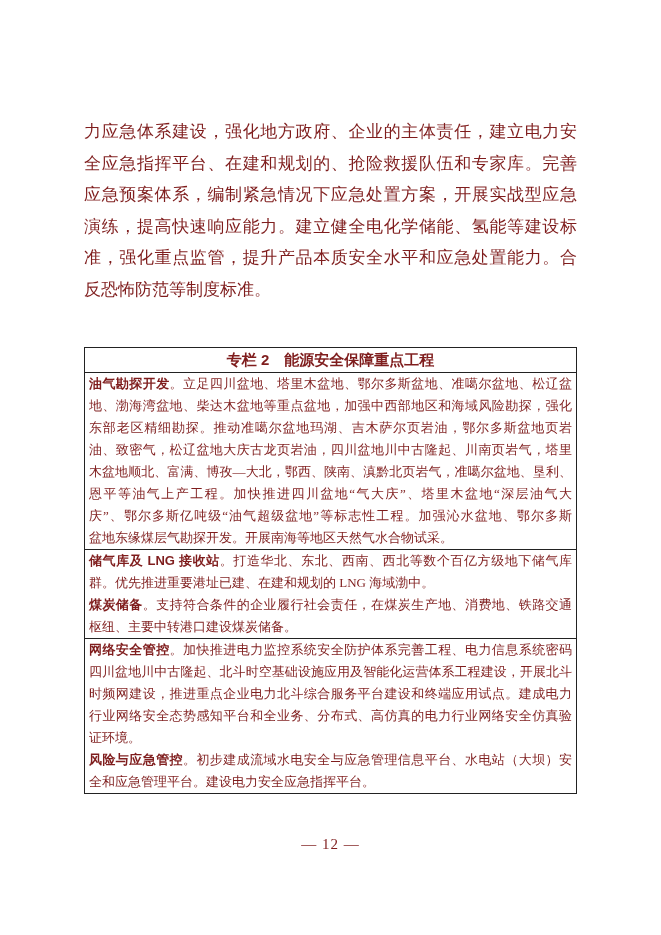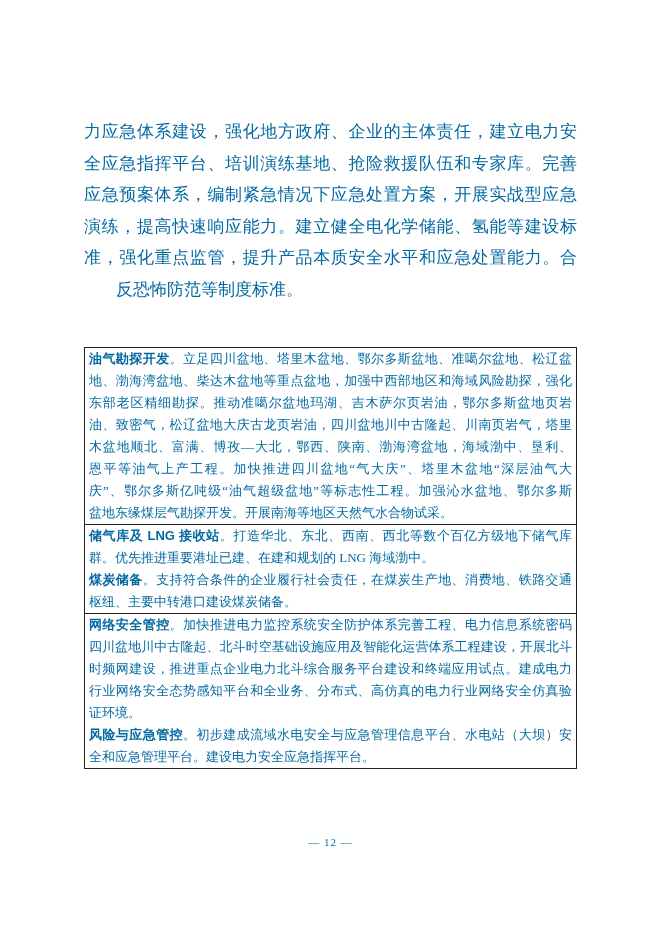--- a/index.html
+++ b/index.html
@@ -3,39 +3,38 @@
 <meta charset="utf-8">
 <style>
   html, body { margin: 0; padding: 0; background: #e8e8e8; }
   .page {
     position: relative;
     width: 661px;
     height: 935px;
     background: #ffffff;
     margin: 0 auto;
     font-family: "Liberation Serif", "DejaVu Serif", serif;
-    color: #0369a1;
+    color: #7f1d1d;
     overflow: hidden;
   }
   .body-text {
     position: absolute;
     left: 84px;
     top: 116px;
     width: 493px;
     font-size: 17px;
     line-height: 31.5px;
   }
   .body-text .line {
     text-align: justify;
     text-align-last: justify;
     text-justify: inter-character;
   }
   .body-text .line.end {
     text-align-last: left;
-    margin-left: 32px;
   }
   .panel {
     position: absolute;
     left: 84px;
     top: 347px;
     width: 493px;
     box-sizing: border-box;
     border: 1.5px solid #222222;
   }
   .panel-title {
@@ -63,46 +62,47 @@
   .panel-row .line b {
     font-family: "Liberation Sans", "DejaVu Sans", sans-serif;
     font-weight: bold;
   }
   .page-number {
     position: absolute;
     left: 0;
     right: 0;
     top: 836px;
     text-align: center;
-    font-size: 11px;
+    font-size: 15px;
     letter-spacing: 1px;
   }
 </style>
 </head>
 <body>
 
 <div class="page">
 
   <div class="body-text" id="body-paragraph">
       <div class="line">力应急体系建设，强化地方政府、企业的主体责任，建立电力安</div>
-      <div class="line">全应急指挥平台、培训演练基地、抢险救援队伍和专家库。完善</div>
+      <div class="line">全应急指挥平台、在建和规划的、抢险救援队伍和专家库。完善</div>
       <div class="line">应急预案体系，编制紧急情况下应急处置方案，开展实战型应急</div>
       <div class="line">演练，提高快速响应能力。建立健全电化学储能、氢能等建设标</div>
       <div class="line">准，强化重点监管，提升产品本质安全水平和应急处置能力。合</div>
       <div class="line end">反恐怖防范等制度标准。</div>
     </div>
 
   <div class="panel">
+    <div class="panel-title">专栏 2　能源安全保障重点工程</div>
     <div id="panel-rows">
         <div class="panel-row">
           <div class="line"><b>油气勘探开发</b>。立足四川盆地、塔里木盆地、鄂尔多斯盆地、准噶尔盆地、松辽盆</div>
           <div class="line">地、渤海湾盆地、柴达木盆地等重点盆地，加强中西部地区和海域风险勘探，强化</div>
           <div class="line">东部老区精细勘探。推动准噶尔盆地玛湖、吉木萨尔页岩油，鄂尔多斯盆地页岩</div>
           <div class="line">油、致密气，松辽盆地大庆古龙页岩油，四川盆地川中古隆起、川南页岩气，塔里</div>
-          <div class="line">木盆地顺北、富满、博孜—大北，鄂西、陕南、渤海湾盆地，海域渤中、垦利、</div>
+          <div class="line">木盆地顺北、富满、博孜—大北，鄂西、陕南、滇黔北页岩气，准噶尔盆地、垦利、</div>
           <div class="line">恩平等油气上产工程。加快推进四川盆地“气大庆”、塔里木盆地“深层油气大</div>
           <div class="line">庆”、鄂尔多斯亿吨级“油气超级盆地”等标志性工程。加强沁水盆地、鄂尔多斯</div>
           <div class="line end">盆地东缘煤层气勘探开发。开展南海等地区天然气水合物试采。</div>
         </div>
         <div class="panel-row">
           <div class="line"><b>储气库及 LNG 接收站</b>。打造华北、东北、西南、西北等数个百亿方级地下储气库</div>
           <div class="line end">群。优先推进重要港址已建、在建和规划的 LNG 海域渤中。</div>
           <div class="line"><b>煤炭储备</b>。支持符合条件的企业履行社会责任，在煤炭生产地、消费地、铁路交通</div>
           <div class="line end">枢纽、主要中转港口建设煤炭储备。</div>
         </div>

